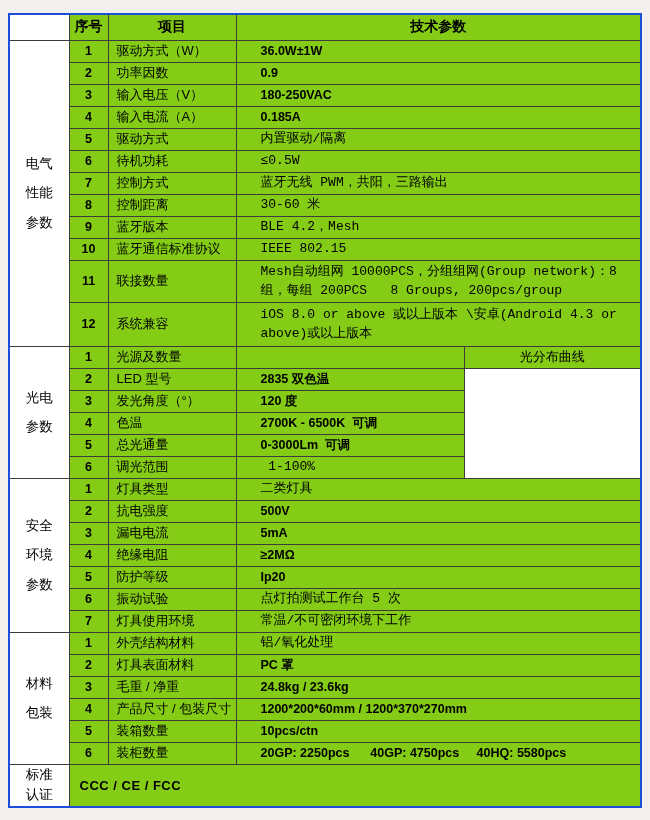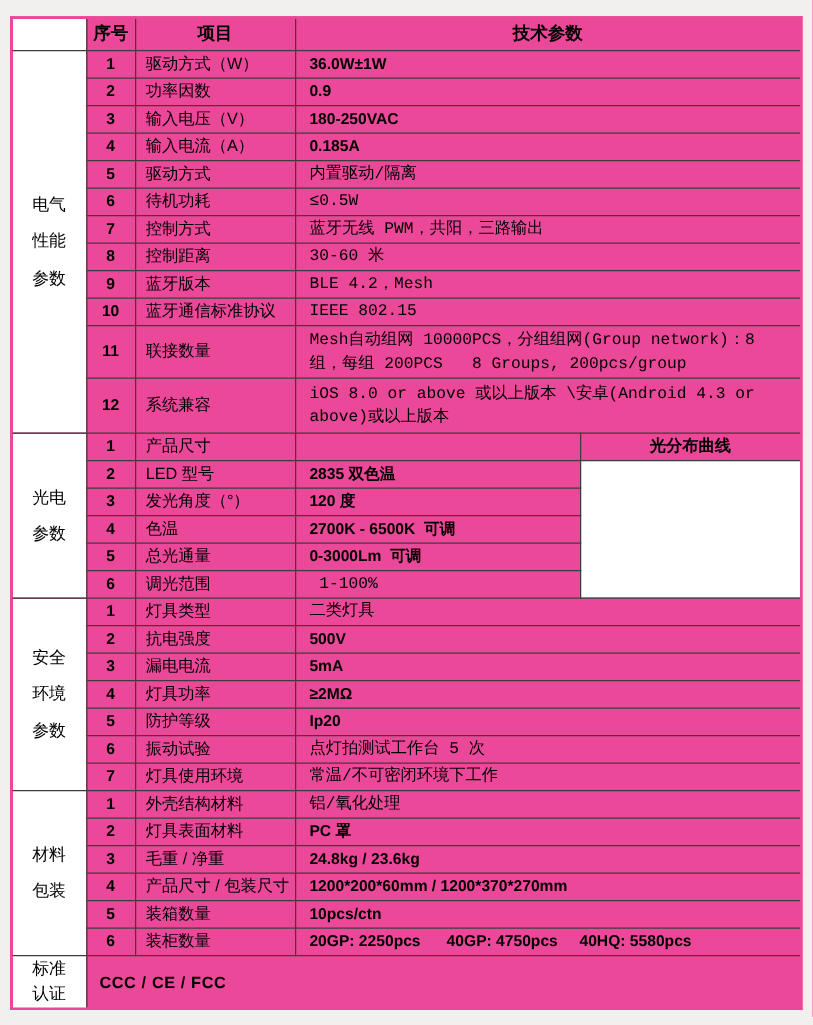--- a/index.html
+++ b/index.html
@@ -9,22 +9,22 @@
     background: #f1f0ee;
     font-family: "Liberation Sans", sans-serif;
     color: #000;
   }
   .page { width: 650px; height: 820px; overflow: hidden; }
   table.spec {
     border-collapse: collapse;
     table-layout: fixed;
     margin: 13px 0 0 8px;
     width: 632px;
-    background: #ec4899;
-    border: 2px solid #ec4899;
+    background: #84cc16;
+    border: 2px solid #1d4ed8;
   }
   td {
     border: 1px solid #3c3c3c;
     padding: 0;
     font-size: 13px;
     vertical-align: middle;
     overflow: hidden;
   }
   tr.h td { height: 26px; text-align: center; font-weight: bold; font-size: 14px; }
   tr.r22 { height: 22px; }
@@ -34,24 +34,24 @@
   td.sec {
     text-align: center;
     white-space: pre-line;
     line-height: 2.15;
     font-size: 13.5px;
     background: #fff;
   }
   td.sec.cert-sec { line-height: 1.55; }
   td.no { text-align: center; font-weight: bold; font-size: 12.5px; }
   td.item { padding-left: 8px; font-size: 13px; }
-  td.v { padding-left: 11px; padding-right: 4px; line-height: 1.5; white-space: pre-wrap; }
+  td.v { padding-left: 24px; padding-right: 4px; line-height: 1.5; white-space: pre-wrap; }
   td.v.b { font-weight: bold; font-size: 12.5px; font-family: "Liberation Sans", sans-serif; }
   td.v.n { font-family: "Liberation Mono", "DejaVu Sans Mono", monospace; font-size: 13px; }
-  td.curve-head { text-align: center; font-size: 13px; padding: 0; font-weight: bold; }
+  td.curve-head { text-align: center; font-size: 13px; padding: 0; }
   td.curve-body { background: #fff; }
   td.cert-val { font-weight: bold; font-size: 13px; padding-left: 10px; letter-spacing: 0.5px; border-radius: 10px; }
 </style>
 </head>
 <body>
 
 <div class="page">
 <table class="spec">
   <colgroup>
     <col style="width:60px">
@@ -130,21 +130,21 @@
   <tr class="r44">
     <td class="no">12</td>
     <td class="item">系统兼容</td>
     <td class="v n" colspan="2">iOS 8.0 or above 或以上版本 \安卓(Android 4.3 or above)或以上版本</td>
   </tr>
 
   <tr class="r22">
     <td class="sec" rowspan="6">光电
 参数</td>
     <td class="no">1</td>
-    <td class="item">产品尺寸</td>
+    <td class="item">光源及数量</td>
     <td class="v n"></td>
     <td class="curve-head">光分布曲线</td>
   </tr>
   <tr class="r22">
     <td class="no">2</td>
     <td class="item">LED 型号</td>
     <td class="v b">2835 双色温</td>
     <td class="curve-body" rowspan="5"></td>
   </tr>
   <tr class="r22">
@@ -181,21 +181,21 @@
     <td class="item">抗电强度</td>
     <td class="v b" colspan="2">500V</td>
   </tr>
   <tr class="r22">
     <td class="no">3</td>
     <td class="item">漏电电流</td>
     <td class="v b" colspan="2">5mA</td>
   </tr>
   <tr class="r22">
     <td class="no">4</td>
-    <td class="item">灯具功率</td>
+    <td class="item">绝缘电阻</td>
     <td class="v b" colspan="2">≥2MΩ</td>
   </tr>
   <tr class="r22">
     <td class="no">5</td>
     <td class="item">防护等级</td>
     <td class="v b" colspan="2">Ip20</td>
   </tr>
   <tr class="r22">
     <td class="no">6</td>
     <td class="item">振动试验</td>

